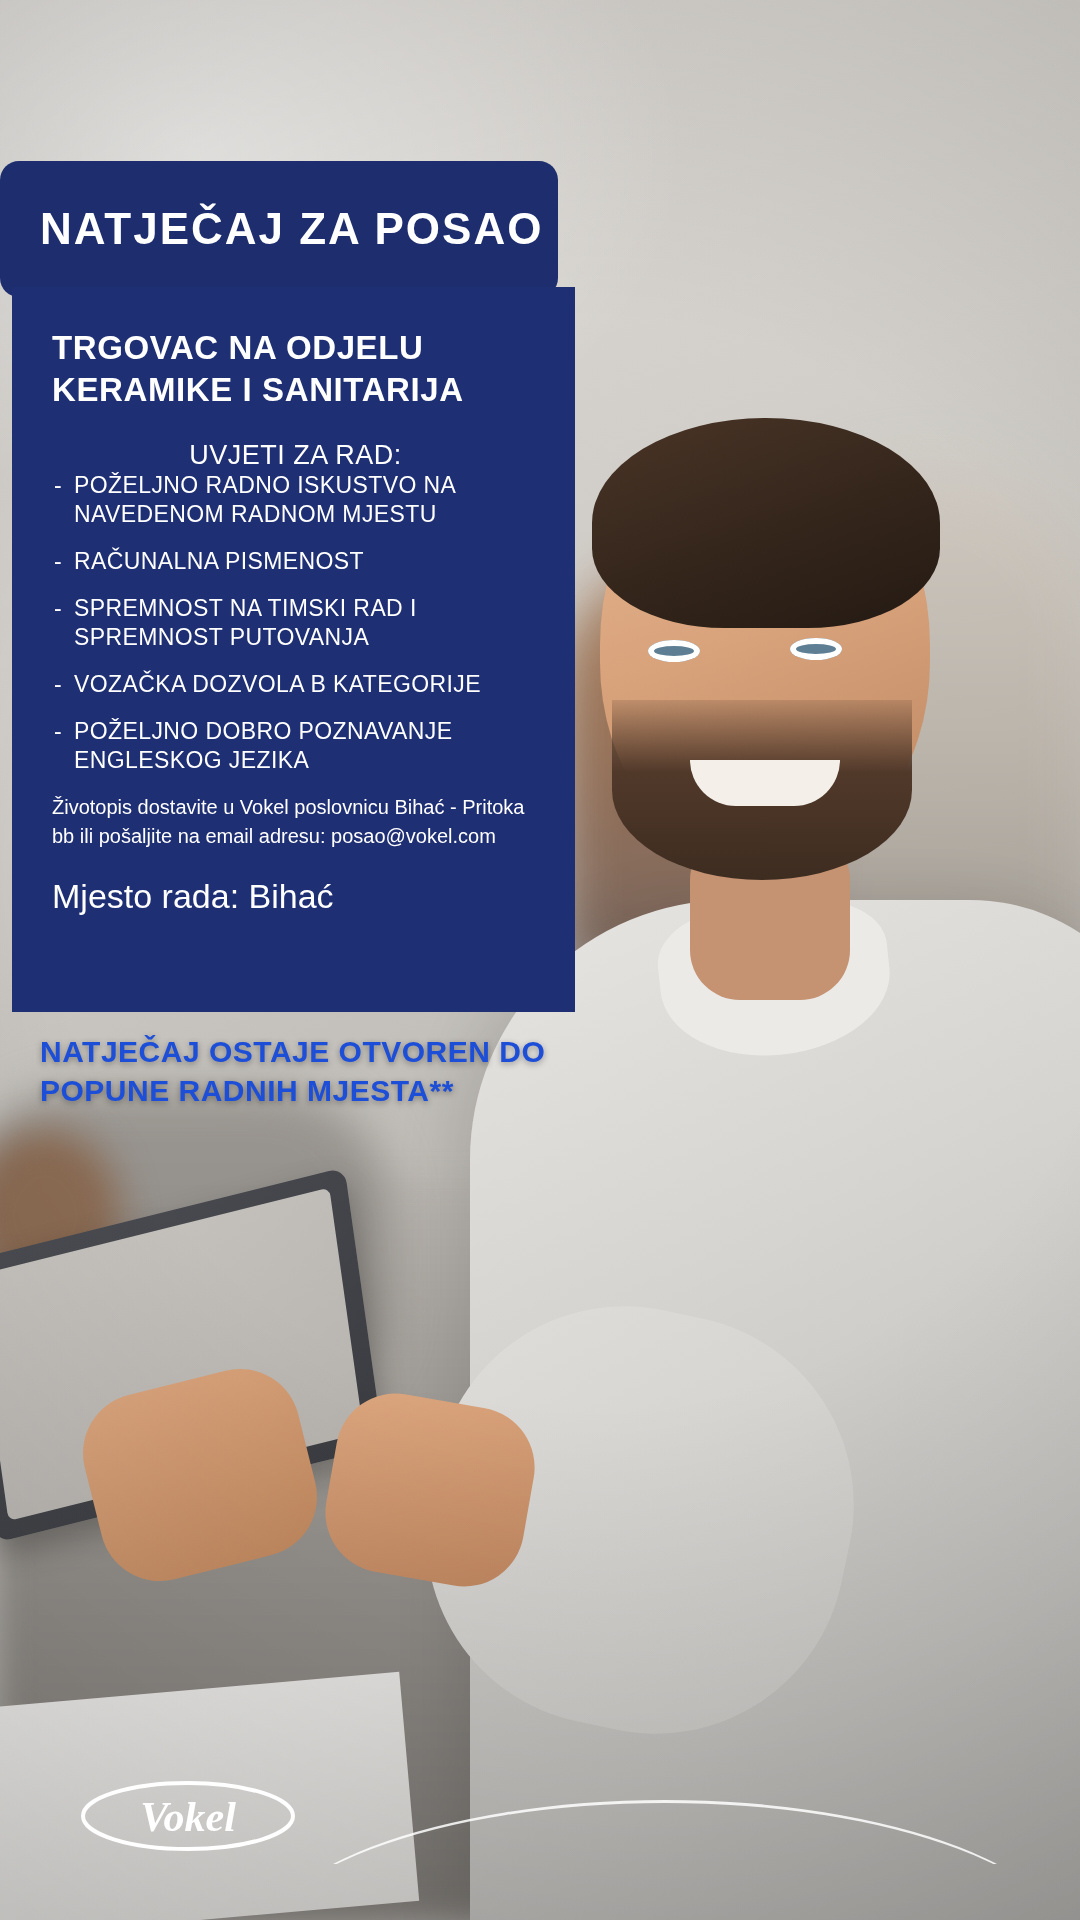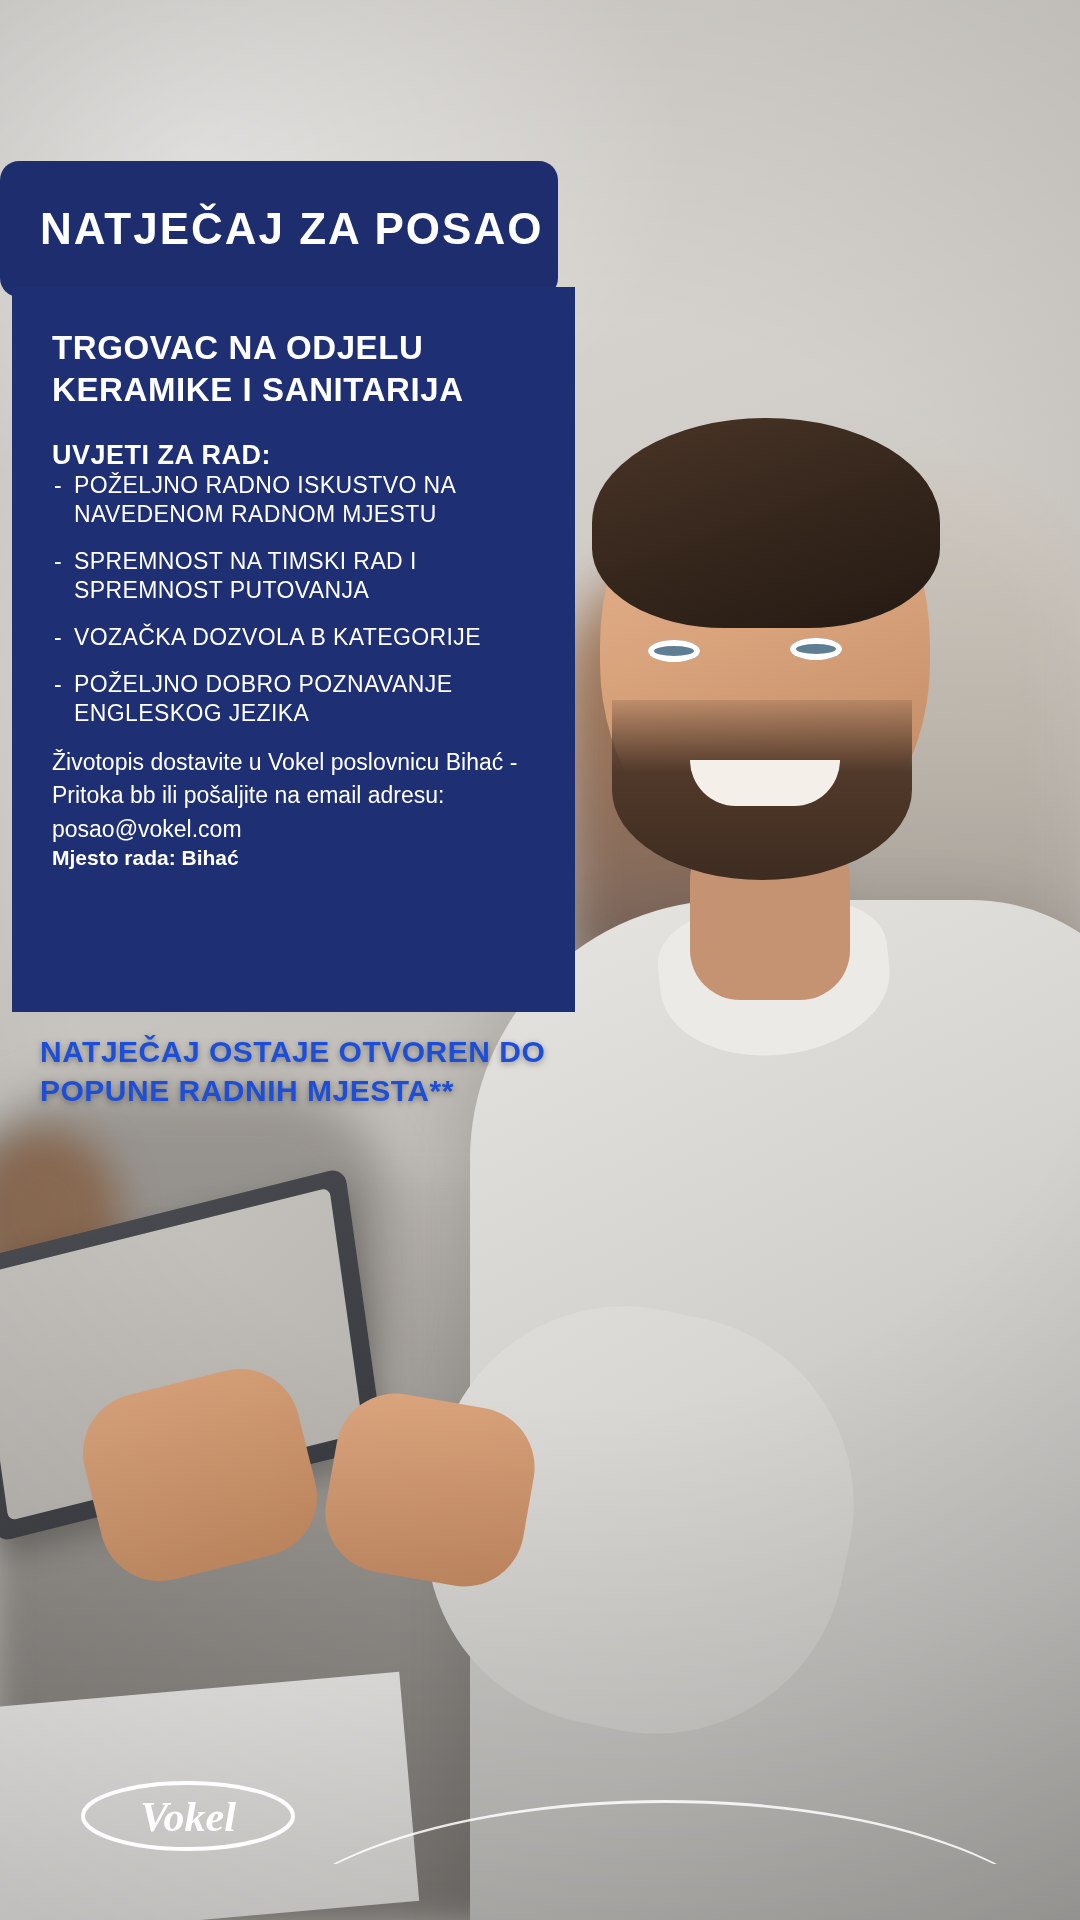--- a/index.html
+++ b/index.html
@@ -215,22 +215,23 @@
   }
   .job-title {
     font-size: 33px;
     font-weight: bold;
     line-height: 1.26;
     letter-spacing: 0.6px;
   }
   .conditions-label {
     margin-top: 30px;
     font-size: 27px;
-    font-weight: bold;
+    font-weight: normal;
     letter-spacing: 0.5px;
+    text-align: center;
   }
   ul.conditions {
     list-style: none;
     margin-top: 0;
   }
   ul.conditions li {
     font-size: 23px;
     line-height: 1.26;
     letter-spacing: 0.4px;
     margin-bottom: 18px;
@@ -239,27 +240,28 @@
     font-weight: normal;
   }
   ul.conditions li::before {
     content: "-";
     position: absolute;
     left: 2px;
     top: 0;
   }
   .apply-text {
     margin-top: 14px;
-    font-size: 23px;
+    font-size: 20px;
     line-height: 1.45;
     font-weight: normal;
   }
   .place {
-    font-size: 21px;
-    font-weight: bold;
+    margin-top: 26px;
+    font-size: 34px;
+    font-weight: normal;
   }
 
   .footer-note {
     position: absolute;
     left: 40px; top: 1032px;
     width: 620px;
     color: #1d4ed8;
     font-size: 30px;
     font-weight: bold;
     line-height: 1.3;
@@ -319,20 +321,21 @@
     <h1>NATJEČAJ ZA POSAO</h1>
   </div>
 
   <div class="main-panel">
     <div class="job-title">TRGOVAC NA ODJELU KERAMIKE I SANITARIJA</div>
 
     <div class="conditions-label">UVJETI ZA RAD:</div>
 
     <ul class="conditions">
       <li>POŽELJNO RADNO ISKUSTVO NA NAVEDENOM RADNOM MJESTU</li>
+      <li>RAČUNALNA PISMENOST</li>
       <li>SPREMNOST NA TIMSKI RAD I SPREMNOST PUTOVANJA</li>
       <li>VOZAČKA DOZVOLA B KATEGORIJE</li>
       <li>POŽELJNO DOBRO POZNAVANJE ENGLESKOG JEZIKA</li>
     </ul>
 
     <div class="apply-text">Životopis dostavite u Vokel poslovnicu Bihać - Pritoka bb ili pošaljite na email adresu: posao@vokel.com</div>
 
     <div class="place">Mjesto rada: Bihać</div>
   </div>
 

